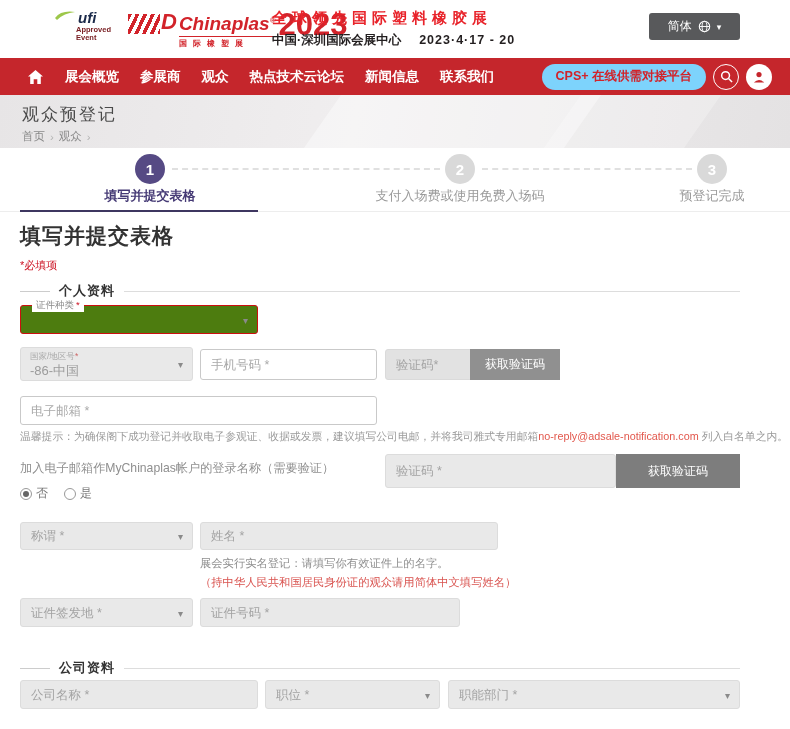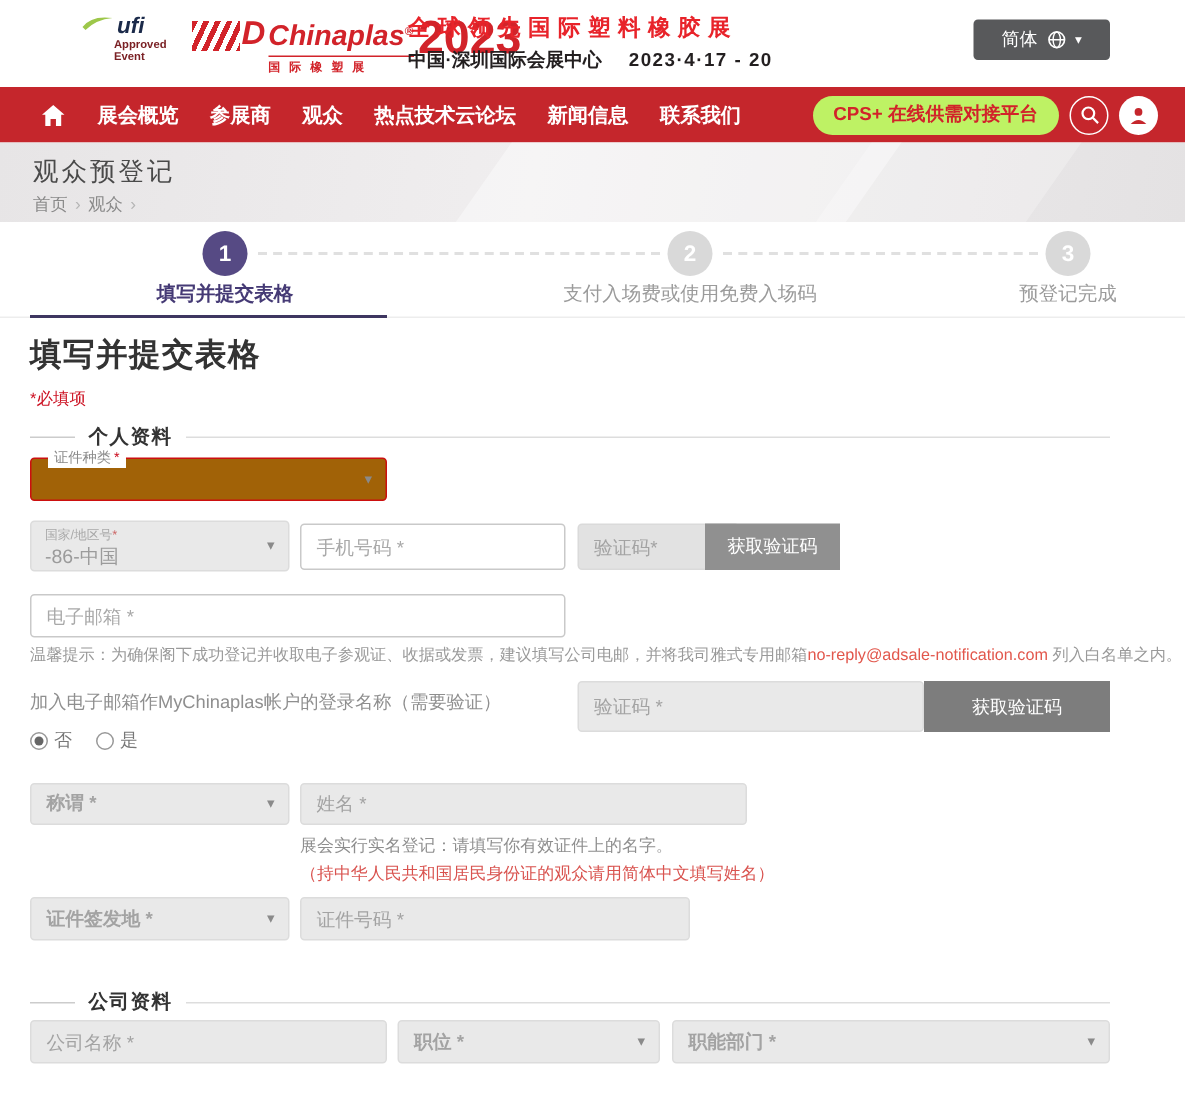--- a/index.html
+++ b/index.html
@@ -31,21 +31,21 @@
     border:none; border-radius:3px; font-size:12px; display:flex; align-items:center; justify-content:center; gap:6px; cursor:pointer;
     font-family:inherit; }
   .lang-caret { font-size:9px; }
 
   
   .navbar { position:absolute; left:0; top:58px; width:790px; height:37px; background:#c5262c;
     display:flex; align-items:center; padding:0 18px 0 27px; gap:21px; }
   .nav-item { color:#fff; font-size:13.5px; font-weight:bold; text-decoration:none; white-space:nowrap; cursor:pointer; }
   .nav-home { display:flex; align-items:center; cursor:pointer; }
   .nav-right { margin-left:auto; display:flex; align-items:center; gap:7px; }
-  .cps-pill { height:26px; border:none; border-radius:13px; background:#bef264; color:#d2232a;
+  .cps-pill { height:26px; border:none; border-radius:13px; background:#7dd3fc; color:#d2232a;
     font-size:12.5px; font-weight:bold; padding:0 14px; cursor:pointer; white-space:nowrap; font-family:inherit; }
   .circle-icon { width:26px; height:26px; border-radius:50%; display:flex; align-items:center; justify-content:center; cursor:pointer; }
   .circle-icon.outline { border:1.5px solid #fff; }
   .circle-icon.solid { background:#fff; }
 
   
   .band { position:absolute; left:0; top:95px; width:790px; height:53px;
     background:linear-gradient(100deg,#e7e5e6 0%,#f0eeef 45%,#e4e2e3 100%); overflow:hidden; }
   .band::before { content:""; position:absolute; left:320px; top:-40px; width:260px; height:140px;
     background:rgba(255,255,255,.4); transform:skewX(-35deg); }
@@ -70,31 +70,31 @@
 
   
   .form { position:absolute; left:0; top:212px; width:790px; height:517px; background:#fff; }
   .form-title { position:absolute; left:20px; top:10px; font-size:21px; font-weight:bold; color:#333; letter-spacing:1px; }
   .required-note { position:absolute; left:20px; top:46px; font-size:11px; color:#cc1122; }
   .section-hdr { position:absolute; left:20px; width:720px; display:flex; align-items:center; gap:9px; }
   .section-hdr .tick { width:30px; height:1px; background:#ccc; }
   .section-hdr .txt { font-size:13px; font-weight:bold; color:#333; letter-spacing:1px; white-space:nowrap; }
   .section-hdr .rule { flex:1; height:1px; background:#ddd; }
 
-  .outlined-select { position:absolute; background:#a16207; border:1.5px solid #cc0f0f; border-radius:3px; cursor:pointer; }
+  .outlined-select { position:absolute; background:#4d7c0f; border:1.5px solid #cc0f0f; border-radius:3px; cursor:pointer; }
   .notch-label { position:absolute; top:-7px; left:11px; background:#fff; padding:0 4px; font-size:9.5px; color:#8a8a8a; }
   .notch-label .ast { color:#cc1122; margin-left:2px; }
   .caret { position:absolute; right:9px; top:50%; transform:translateY(-50%); color:#8a8a8a; font-size:10px; }
   .caret::before { content:"▾"; }
 
   .filled-select { position:absolute; background:#e9e9e9; border:1px solid #dcdcdc; border-radius:3px; cursor:pointer; }
   .mini-label { position:absolute; left:9px; top:3px; font-size:8.5px; color:#a9a9a9; }
   .mini-label .ast { color:#c66; }
   .sel-value { position:absolute; left:9px; top:14px; font-size:13px; color:#9b9b9b; }
-  .ph-text { position:absolute; left:10px; top:50%; transform:translateY(-50%); font-size:12.5px; color:#a3a3a3;font-weight:bold; }
+  .ph-text { position:absolute; left:10px; top:50%; transform:translateY(-50%); font-size:12.5px; color:#a3a3a3; }
 
   .txt-input { position:absolute; border:1px solid #c9c9c9; border-radius:3px; background:#fff;
     font-size:12.5px; color:#b91c1c; padding:0 10px; font-family:inherit; }
   .txt-input::placeholder { color:#a9a9a9; }
   .txt-input.filled { background:#e9e9e9; border:1px solid #dcdcdc; }
   .txt-input.filled-dark { background:#e2e2e2; border:1px solid #dadada; }
   .txt-input.filled::placeholder, .txt-input.filled-dark::placeholder { color:#a3a3a3; }
 
   .code-btn { position:absolute; border:none; color:#fff; font-size:12px; cursor:pointer; font-family:inherit; }
   .code-btn.b1 { background:#909090; }

